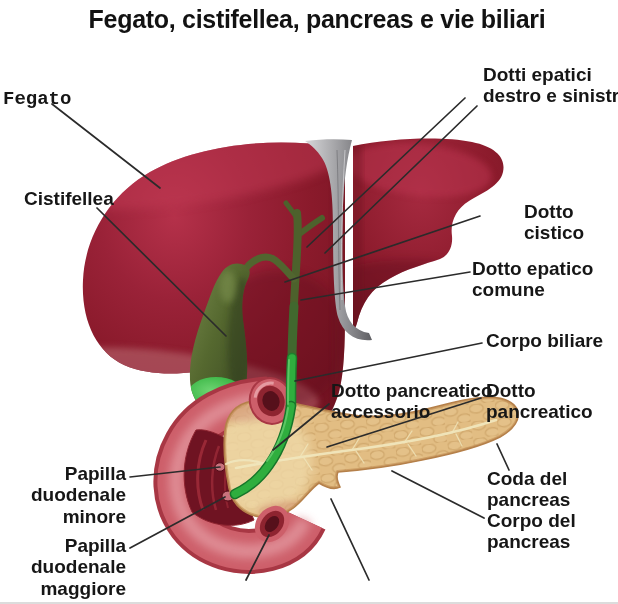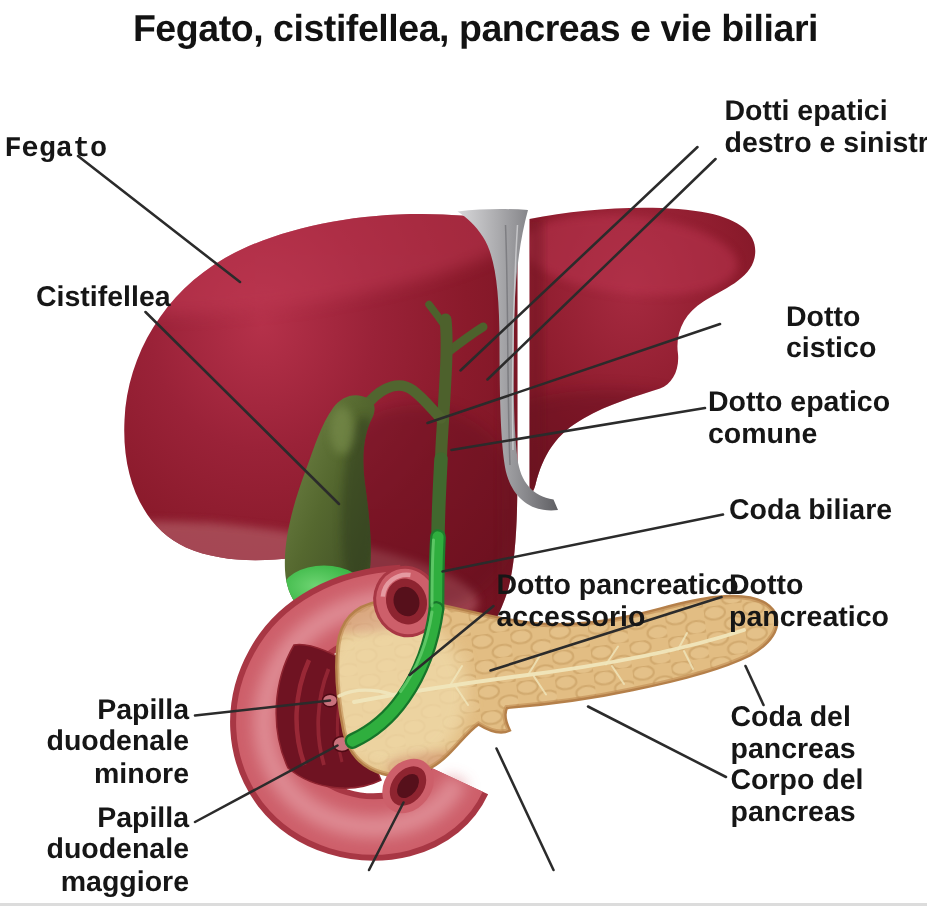--- a/index.html
+++ b/index.html
@@ -202,21 +202,21 @@
 
 <div class="title">Fegato, cistifellea, pancreas e vie biliari</div>
 
 <div class="lbl" id="l-fegato">Fegato</div>
 <div class="lbl" id="l-cistifellea">Cistifellea</div>
 <div class="lbl" id="l-dotti-epatici">Dotti epatici
 destro e sinistro</div>
 <div class="lbl" id="l-dotto-cistico">Dotto cistico</div>
 <div class="lbl" id="l-dotto-epatico-comune">Dotto epatico
 comune</div>
-<div class="lbl" id="l-dotto-biliare">Coda biliare</div>
+<div class="lbl" id="l-dotto-biliare">Corpo biliare</div>
 <div class="lbl" id="l-dotto-panc-acc">Dotto pancreatico
 accessorio</div>
 <div class="lbl" id="l-dotto-pancreatico">Dotto pancreatico</div>
 <div class="lbl" id="l-papilla-minore">Papilla duodenale
 minore</div>
 <div class="lbl" id="l-papilla-maggiore">Papilla duodenale
 maggiore</div>
 <div class="lbl" id="l-coda">Coda del pancreas</div>
 <div class="lbl" id="l-corpo">Corpo del pancreas</div>
 <div class="lbl" id="l-duodeno">Duodeno</div>

